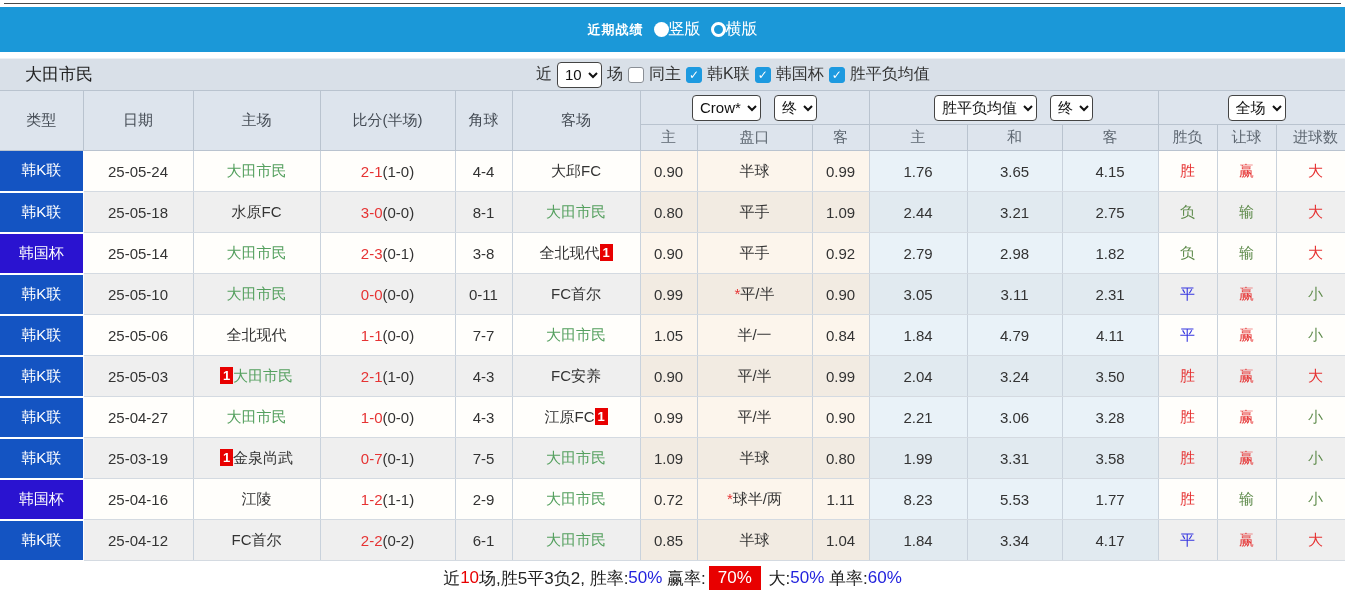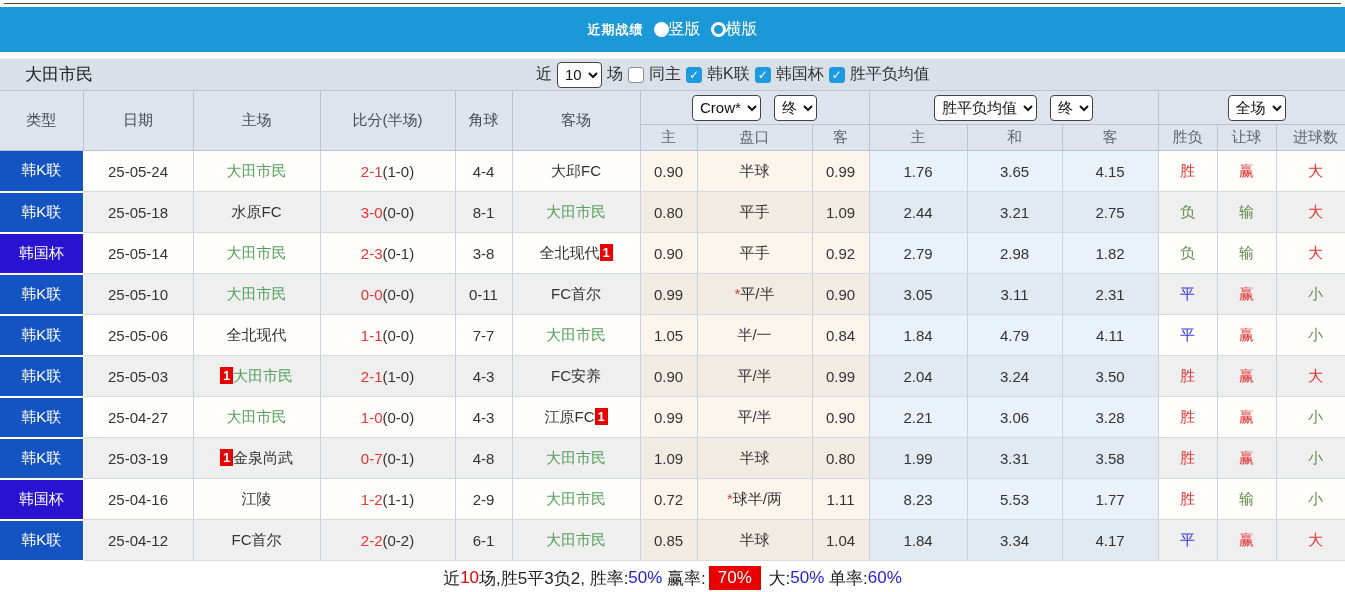--- a/index.html
+++ b/index.html
@@ -362,21 +362,21 @@
   </tr>
       <tr>
     <td class="c-type lg-k">韩K联</td>
     <td>25-03-19</td>
     <td>
       <span class="badge">1</span><span class="team">金泉尚武</span>
     </td>
     <td>
       <span class="score">0-7</span><span class="half">(0-1)</span>
     </td>
-    <td>4-8</td>
+    <td>7-5</td>
     <td>
       <span class="team self">大田市民</span>
     </td>
     <td class="t-pan">1.09</td>
     <td class="t-pan">
       <span class="star"></span><span class="pan-text">半球</span>
     </td>
     <td class="t-pan">0.80</td>
     <td class="t-odds">1.99</td>
     <td class="t-odds">3.31</td>

